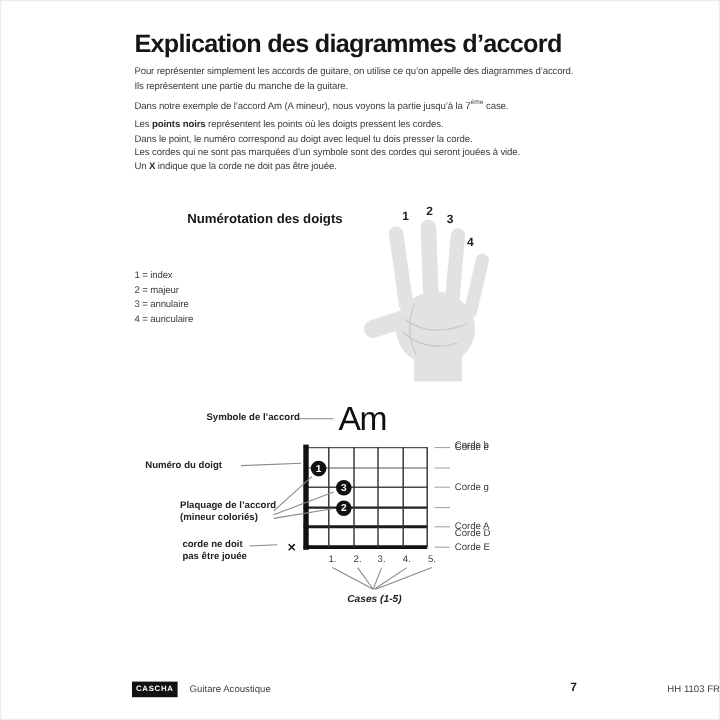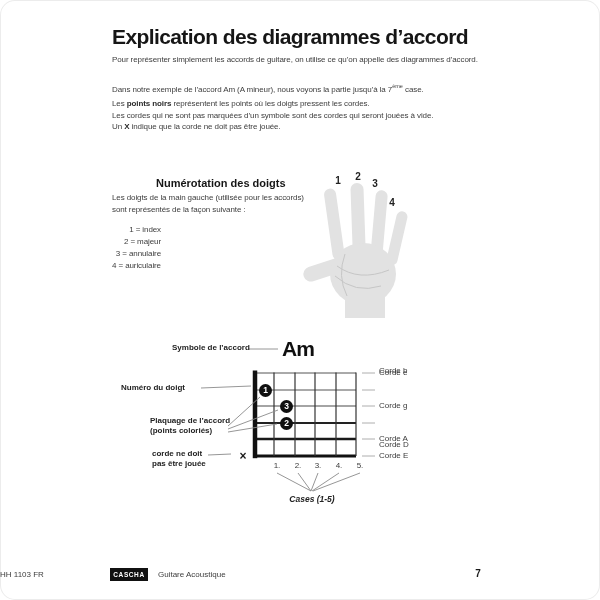--- a/index.html
+++ b/index.html
@@ -1,48 +1,47 @@
 <!DOCTYPE html>
 <html><head>
 <meta charset="utf-8">
 <style>
   html,body{margin:0;padding:0;}
   .page{
     position:relative;width:600px;height:600px;background:#ffffff;
     font-family:"Liberation Sans",sans-serif;color:#3d3d3d;overflow:hidden;
     box-shadow:inset 0 0 0 1px #ececec;
-    border-radius:15px;
   }
   .abs{position:absolute;}
   .title{font-size:21px;font-weight:bold;color:#161616;letter-spacing:-0.6px;margin:0;white-space:nowrap;}
   .body{font-size:8px;line-height:11.6px;letter-spacing:-0.1px;}
   .body .line{white-space:nowrap;}
   .body b{font-weight:bold;color:#2c2c2c;}
   sup{font-size:5.5px;vertical-align:super;letter-spacing:0;}
   .heading{font-size:11px;font-weight:bold;color:#161616;margin:0;white-space:nowrap;padding-left:44px;}
-  .list{line-height:11.9px;text-align:right;}
+  .list{line-height:11.9px;}
   .hand-num{font-size:10px;font-weight:bold;color:#222;width:10px;text-align:center;}
   .sym-label{font-size:8px;font-weight:bold;color:#222;white-space:nowrap;}
-  .chord-name{font-size:21px;font-weight:bold;color:#0f0f0f;letter-spacing:-1px;line-height:30px;}
+  .chord-name{font-size:28px;font-weight:normal;color:#0f0f0f;letter-spacing:-1px;line-height:30px;}
   .diag-label{font-size:8px;font-weight:bold;color:#222;line-height:10px;white-space:nowrap;}
   .string-label{font-size:8px;color:#3a3a3a;white-space:nowrap;}
   .fret-num{font-size:8px;color:#3a3a3a;width:14px;text-align:center;}
   .cases-label{font-size:8.5px;font-weight:bold;color:#222;width:60px;text-align:center;}
   .dot{
     width:13px;height:13px;border-radius:50%;background:#101010;color:#fff;
     font-size:8.5px;font-weight:bold;display:flex;align-items:center;justify-content:center;
     line-height:13px;
   }
   .mute-x{font-size:12px;font-weight:bold;color:#1a1a1a;width:12px;text-align:center;line-height:12px;}
   .footer-logo{
     width:38px;height:13px;background:#111;color:#fff;font-size:6.5px;font-weight:bold;
     letter-spacing:0.6px;display:flex;align-items:center;justify-content:center;
   }
   .footer-text{font-size:8px;color:#3d3d3d;white-space:nowrap;}
-  .footer-center{left:0;width:600px;text-align:left;}
+  .footer-center{left:0;width:600px;text-align:right;}
   .footer-page{font-size:10px;font-weight:bold;color:#1a1a1a;width:12px;text-align:center;}
   svg{display:block;}
 </style>
 </head>
 <body>
 
 <div class="page">
 
   <svg class="abs" style="left:293px;top:170px;" width="175" height="148" viewBox="0 0 175 148">
     <g fill="#e2e2e2">
@@ -98,59 +97,57 @@
       <line x1="318" y1="473" x2="311" y2="491"></line>
       <line x1="339" y1="473" x2="312" y2="491"></line>
       <line x1="360" y1="473" x2="313" y2="491"></line>
     </g>
   </svg>
 
   <h1 class="abs title" style="left:112px;top:25px;">Explication des diagrammes d’accord</h1>
 
   <div class="abs body" style="left:112px;top:54px;">
     <div class="line">Pour représenter simplement les accords de guitare, on utilise ce qu’on appelle des diagrammes d’accord.</div>
+    <div class="line">Ils représentent une partie du manche de la guitare.</div>
   </div>
 
   <div class="abs body line" style="left:112px;top:81px;">
     <span>Dans notre exemple de l’accord Am (A mineur), nous voyons la partie jusqu’à la 7</span><sup>ème</sup><span> case.</span>
   </div>
 
   <div class="abs body" style="left:112px;top:98px;">
     <div class="line"><span>Les </span><b>points noirs</b><span> représentent les points où les doigts pressent les cordes.</span></div>
+    <div class="line">Dans le point, le numéro correspond au doigt avec lequel tu dois presser la corde.</div>
     <div class="line">Les cordes qui ne sont pas marquées d’un symbole sont des cordes qui seront jouées à vide.</div>
     <div class="line"><span>Un </span><b>X</b><span> indique que la corde ne doit pas être jouée.</span></div>
   </div>
 
   <h2 class="abs heading" style="left:112px;top:177px;">Numérotation des doigts</h2>
 
-  <div class="abs body" style="left:112px;top:192px;">
-    <div class="line">Les doigts de la main gauche (utilisée pour les accords)</div>
-    <div class="line">sont représentés de la façon suivante :</div>
-  </div>
 
   <div class="abs body list" style="left:112px;top:224px;">
     <div class="line">1 = index</div>
     <div class="line">2 = majeur</div>
     <div class="line">3 = annulaire</div>
     <div class="line">4 = auriculaire</div>
   </div>
 
   <span class="abs hand-num" style="left:333px;top:175px;">1</span>
   <span class="abs hand-num" style="left:353px;top:171px;">2</span>
   <span class="abs hand-num" style="left:370px;top:178px;">3</span>
   <span class="abs hand-num" style="left:387px;top:197px;">4</span>
 
   <span class="abs sym-label" style="left:172px;top:343px;">Symbole de l’accord</span>
   <div class="abs chord-name" style="left:282px;top:334px;">Am</div>
 
   <div class="abs diag-label" style="left:108px;top:383px;width:90px;text-align:center;">Numéro du doigt</div>
 
   <div class="abs diag-label" style="left:150px;top:416px;">
     <div>Plaquage de l’accord</div>
-    <div>(points coloriés)</div>
+    <div>(mineur coloriés)</div>
   </div>
 
   <div class="abs diag-label" style="left:152px;top:449px;">
     <div>corde ne doit</div>
     <div>pas être jouée</div>
   </div>
 
   <span class="abs mute-x" style="left:237px;top:450px;">×</span>
 
   <div class="abs dot" style="left:259px;top:384px;">1</div>

